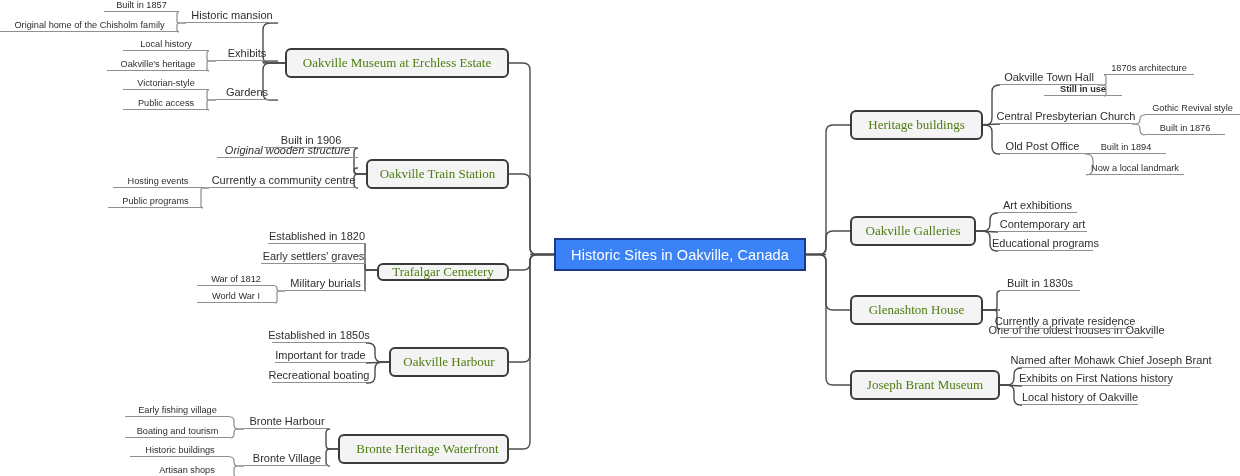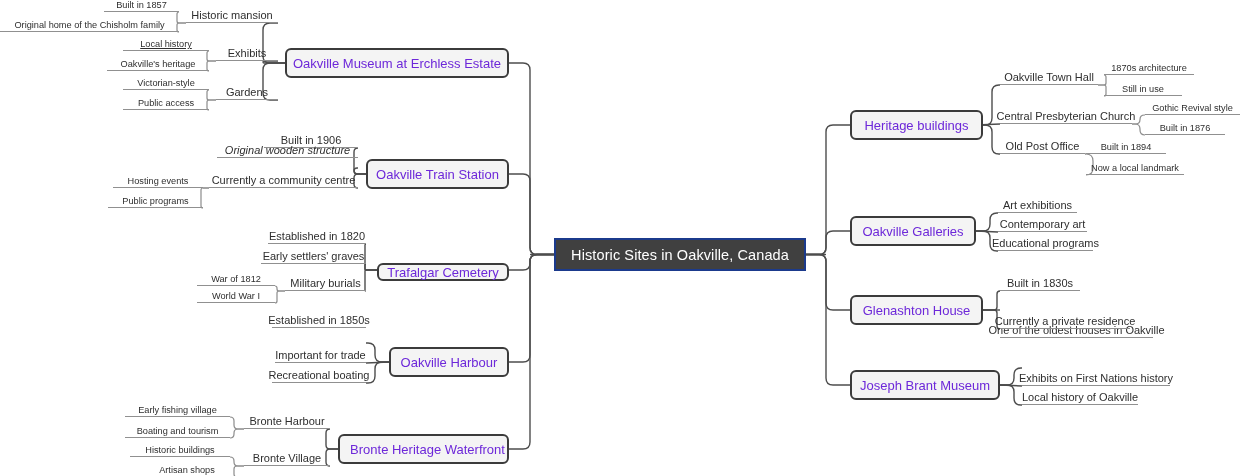--- a/index.html
+++ b/index.html
@@ -10,32 +10,32 @@
   }
   #canvas{position:absolute;left:0;top:0;width:1240px;height:476px;}
   svg.edges{position:absolute;left:0;top:0;width:1240px;height:476px;overflow:visible;}
   svg.edges path,svg.edges line{fill:none;stroke:#4d4d4d;stroke-width:1.4;}
   svg.edges path.thin,svg.edges line.thin{stroke:#8c8c8c;stroke-width:1.2;}
 
   .node{position:absolute;box-sizing:border-box;}
 
   
   .root{
-    background:#404040;color:#ffffff;
+    background:#3b82f6;color:#ffffff;
     border:2px solid #1b3a8c;
     display:flex;align-items:center;justify-content:center;
     font-size:14.5px;letter-spacing:.1px;white-space:nowrap;
   }
 
   
   .lvl1{
-    background:#f4f4f4;color:#6d28d9;
+    background:#f4f4f4;color:#4d7c0f;
     border:2px solid #3b3b3b;border-radius:6px;
     display:flex;align-items:center;justify-content:center;
-    font-size:13px;white-space:nowrap;
+    font-size:13px;white-space:nowrap;font-family:Liberation Serif, serif;
   }
 
   
   .lab{
     display:flex;align-items:flex-end;justify-content:center;
     white-space:nowrap;box-sizing:border-box;
     border-bottom:1.3px solid #909090;
     padding-bottom:1px;
     color:#2e2e2e;
   }
@@ -108,21 +108,21 @@
 
   <div class="node root" id="root-node" style="left:554px;top:238px;width:252px;height:33px;">Historic Sites in Oakville, Canada</div>
 
   <div class="node lvl1" style="left:285px;top:48px;width:224px;height:30px;">Oakville Museum at Erchless Estate</div>
 
   <div class="node lab lvl2" style="left:186px;top:9px;width:92px;height:14px;">Historic mansion</div>
   <div class="node lab leaf" style="left:104px;top:-2px;width:75px;height:14px;">Built in 1857</div>
   <div class="node lab leaf" style="left:0px;top:18px;width:179px;height:14px;">Original home of the Chisholm family</div>
 
   <div class="node lab lvl2" style="left:216px;top:47px;width:62px;height:14px;">Exhibits</div>
-  <div class="node lab leaf" style="left:123px;top:37px;width:86px;height:14px;text-decoration:underline;">Local history</div>
+  <div class="node lab leaf" style="left:123px;top:37px;width:86px;height:14px;">Local history</div>
   <div class="node lab leaf" style="left:107px;top:57px;width:102px;height:14px;">Oakville's heritage</div>
 
   <div class="node lab lvl2" style="left:216px;top:86px;width:62px;height:14px;">Gardens</div>
   <div class="node lab leaf" style="left:123px;top:76px;width:86px;height:14px;">Victorian-style</div>
   <div class="node lab leaf" style="left:123px;top:96px;width:86px;height:14px;">Public access</div>
 
   <div class="node lvl1" style="left:366px;top:159px;width:143px;height:30px;">Oakville Train Station</div>
 
   <div class="node lab lvl2" style="left:264px;top:134px;width:94px;height:14px;">Built in 1906</div>
   <div class="node lab lvl2" style="left:217px;top:144px;width:141px;height:14px;font-style:italic;">Original wooden structure</div>
@@ -133,39 +133,39 @@
   <div class="node lvl1" style="left:377px;top:263px;width:132px;height:18px;">Trafalgar Cemetery</div>
 
   <div class="node lab lvl2" style="left:268px;top:230px;width:98px;height:14px;">Established in 1820</div>
   <div class="node lab lvl2" style="left:261px;top:250px;width:105px;height:14px;">Early settlers' graves</div>
   <div class="node lab lvl2" style="left:285px;top:277px;width:81px;height:14px;">Military burials</div>
   <div class="node lab leaf" style="left:197px;top:272px;width:78px;height:14px;">War of 1812</div>
   <div class="node lab leaf" style="left:197px;top:289px;width:78px;height:14px;">World War I</div>
 
   <div class="node lvl1" style="left:389px;top:347px;width:120px;height:30px;">Oakville Harbour</div>
 
-  <div class="node lab lvl2" style="left:272px;top:314px;width:94px;height:14px;">Established in 1850s</div>
+  <div class="node lab lvl2" style="left:272px;top:329px;width:94px;height:14px;">Established in 1850s</div>
   <div class="node lab lvl2" style="left:275px;top:349px;width:91px;height:14px;">Important for trade</div>
   <div class="node lab lvl2" style="left:272px;top:369px;width:94px;height:14px;">Recreational boating</div>
 
   <div class="node lvl1" style="left:338px;top:434px;width:171px;height:30px;padding-left:8px;">Bronte Heritage Waterfront</div>
 
   <div class="node lab lvl2" style="left:244px;top:415px;width:86px;height:14px;">Bronte Harbour</div>
   <div class="node lab leaf" style="left:125px;top:403px;width:105px;height:14px;">Early fishing village</div>
   <div class="node lab leaf" style="left:125px;top:424px;width:105px;height:14px;">Boating and tourism</div>
 
   <div class="node lab lvl2" style="left:244px;top:452px;width:86px;height:14px;">Bronte Village</div>
   <div class="node lab leaf" style="left:130px;top:443px;width:100px;height:14px;">Historic buildings</div>
   <div class="node lab leaf" style="left:137px;top:463px;width:100px;height:14px;">Artisan shops</div>
 
   <div class="node lvl1" style="left:850px;top:110px;width:133px;height:30px;">Heritage buildings</div>
 
   <div class="node lab lvl2" style="left:1000px;top:71px;width:98px;height:14px;">Oakville Town Hall</div>
   <div class="node lab leaf" style="left:1104px;top:61px;width:90px;height:14px;">1870s architecture</div>
-  <div class="node lab leaf" style="left:1104px;top:82px;width:78px;height:14px;">Still in use</div>
+  <div class="node lab leaf" style="left:1044px;top:82px;width:78px;height:14px;font-weight:bold;">Still in use</div>
 
   <div class="node lab lvl2" style="left:1000px;top:110px;width:132px;height:14px;">Central Presbyterian Church</div>
   <div class="node lab leaf" style="left:1145px;top:101px;width:95px;height:14px;">Gothic Revival style</div>
   <div class="node lab leaf" style="left:1145px;top:121px;width:80px;height:14px;">Built in 1876</div>
 
   <div class="node lab lvl2" style="left:1000px;top:140px;width:85px;height:14px;">Old Post Office</div>
   <div class="node lab leaf" style="left:1086px;top:140px;width:80px;height:14px;">Built in 1894</div>
   <div class="node lab leaf" style="left:1086px;top:161px;width:98px;height:14px;">Now a local landmark</div>
 
   <div class="node lvl1" style="left:850px;top:216px;width:126px;height:30px;">Oakville Galleries</div>
@@ -175,15 +175,16 @@
   <div class="node lab lvl2" style="left:998px;top:237px;width:95px;height:14px;">Educational programs</div>
 
   <div class="node lvl1" style="left:850px;top:295px;width:133px;height:30px;">Glenashton House</div>
 
   <div class="node lab lvl2" style="left:1000px;top:277px;width:80px;height:14px;">Built in 1830s</div>
   <div class="node lab lvl2" style="left:1000px;top:296px;width:153px;height:14px;margin-top:28px;">One of the oldest houses in Oakville</div>
   <div class="node lab lvl2" style="left:1000px;top:315px;width:130px;height:14px;">Currently a private residence</div>
 
   <div class="node lvl1" style="left:850px;top:370px;width:150px;height:30px;">Joseph Brant Museum</div>
 
+  <div class="node lab lvl2" style="left:1022px;top:354px;width:178px;height:14px;">Named after Mohawk Chief Joseph Brant</div>
   <div class="node lab lvl2" style="left:1022px;top:372px;width:148px;height:14px;">Exhibits on First Nations history</div>
   <div class="node lab lvl2" style="left:1022px;top:391px;width:116px;height:14px;">Local history of Oakville</div>
 </div>
 
 </body></html>

